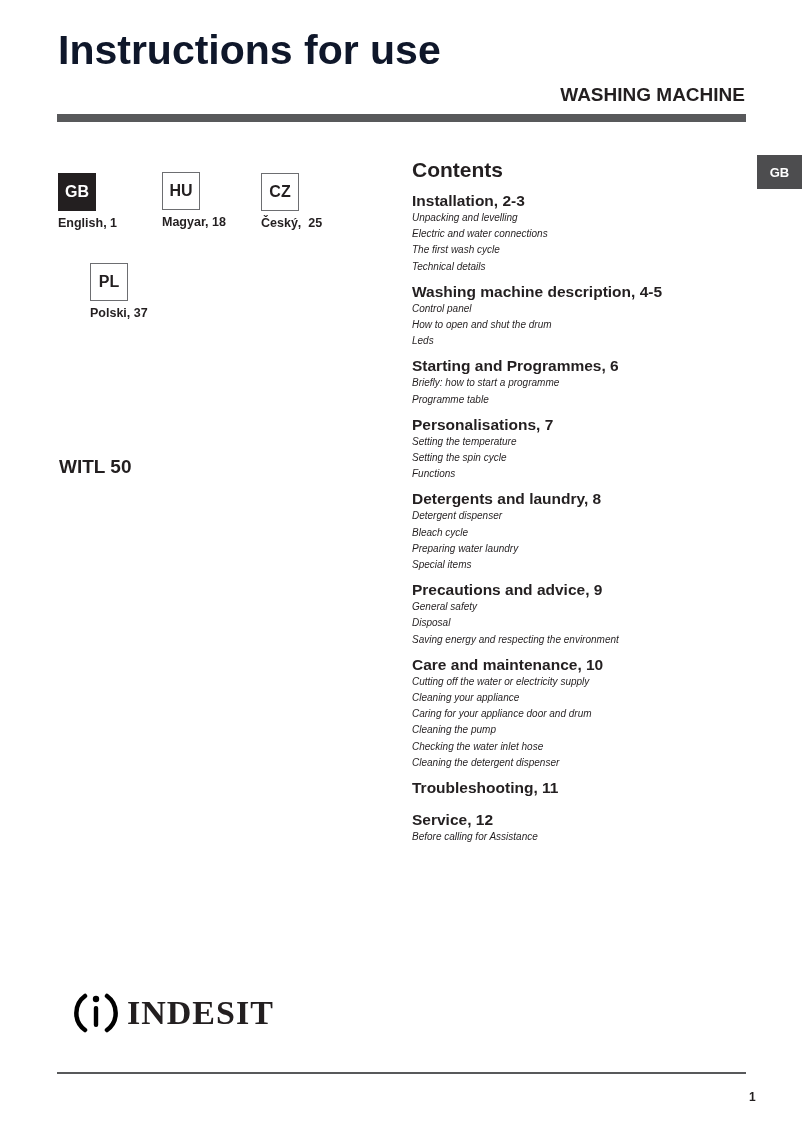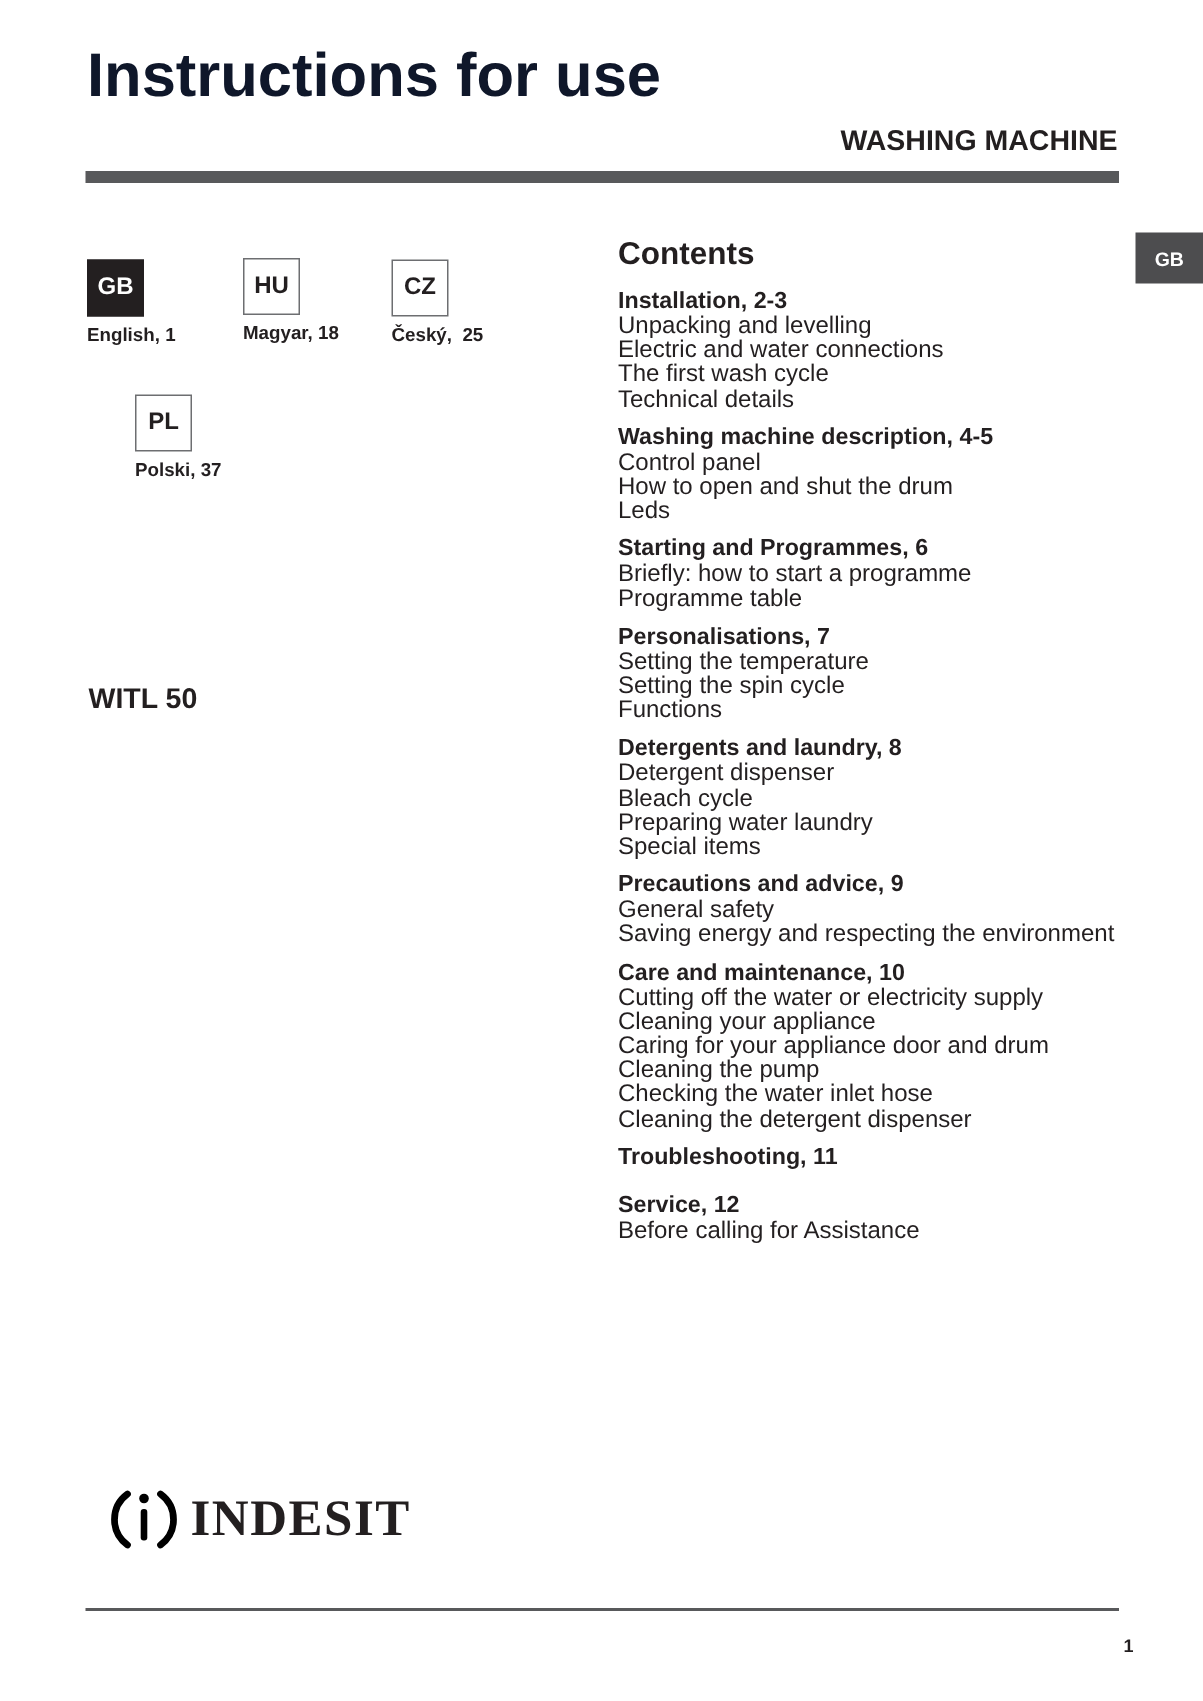--- a/index.html
+++ b/index.html
@@ -14,21 +14,21 @@
   .lang { position: absolute; }
   .lang-box { width: 36px; height: 36px; border: 1px solid #6d6e71; display:flex; align-items:center; justify-content:center;
               font-weight: bold; font-size: 16px; box-sizing: content-box; background:#fff; color:#231f20; }
   .lang-box.active { background: #231f20; color: #fff; border-color: #231f20; }
   .lang-label { font-weight: bold; font-size: 12.5px; margin-top: 5px; white-space: pre; }
   .model { left: 59px; top: 456px; font-size: 19px; font-weight: bold; }
   .contents { left: 412px; top: 158px; width: 340px; }
   .contents-title { font-size: 21px; font-weight: bold; line-height: 24px; margin-bottom: 9px; }
   .section { margin-bottom: 7px; }
   .section-title { font-size: 15.5px; font-weight: bold; line-height: 19px; }
-  .section-item { font-size: 16px; line-height: 16.2px; color: #231f20; }
+  .section-item { font-size: 10px; line-height: 16.2px; color: #231f20; font-style: italic; }
   .logo { left: 71px; top: 988px; display:flex; align-items:center; }
   .logo-text { font-size: 34px; font-weight: bold; letter-spacing: 1px; margin-left: 6px; font-family: Liberation Serif, serif; }
   .bottom-rule { left: 57px; top: 1072px; width: 689px; height: 2px; background: #58595b; }
   .page-num { left: 749px; top: 1090px; font-size: 12px; font-weight: bold; }
 </style>
 </head>
 <body>
 
 <div class="abs main-title">Instructions for use</div>
 <div class="abs subtitle">WASHING MACHINE</div>
@@ -89,20 +89,21 @@
     <div class="section-title">Detergents and laundry, 8</div>
     <div class="section-item">Detergent dispenser</div>
     <div class="section-item">Bleach cycle</div>
     <div class="section-item">Preparing water laundry</div>
     <div class="section-item">Special items</div>
   </div>
 
   <div class="section">
     <div class="section-title">Precautions and advice, 9</div>
     <div class="section-item">General safety</div>
+    <div class="section-item">Disposal</div>
     <div class="section-item">Saving energy and respecting the environment</div>
   </div>
 
   <div class="section">
     <div class="section-title">Care and maintenance, 10</div>
     <div class="section-item">Cutting off the water or electricity supply</div>
     <div class="section-item">Cleaning your appliance</div>
     <div class="section-item">Caring for your appliance door and drum</div>
     <div class="section-item">Cleaning the pump</div>
     <div class="section-item">Checking the water inlet hose</div>

